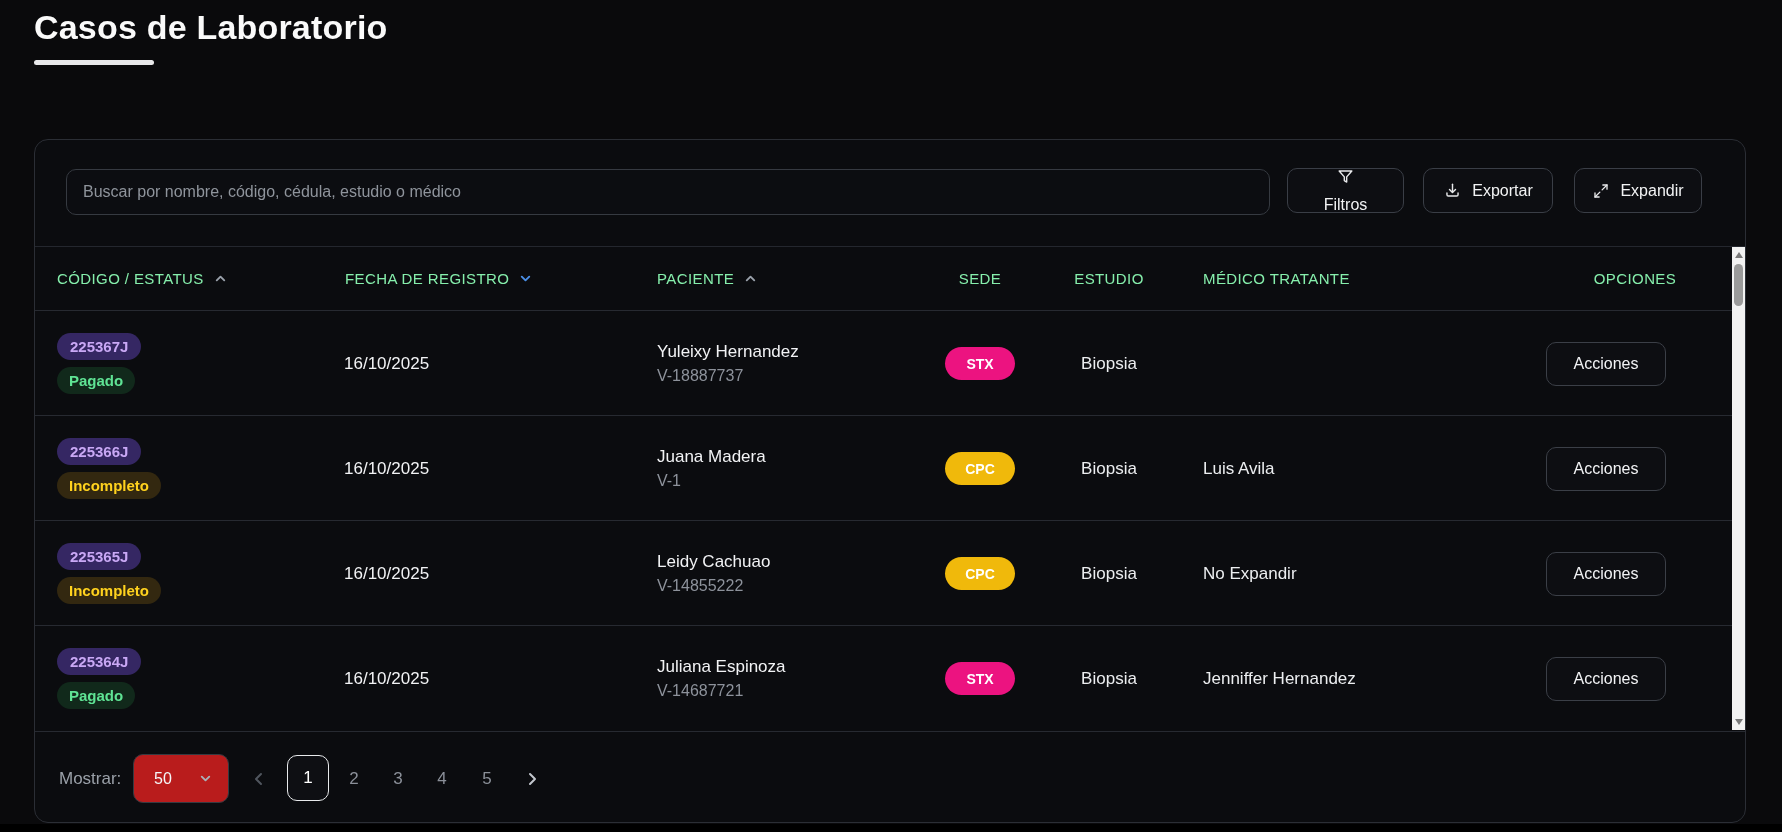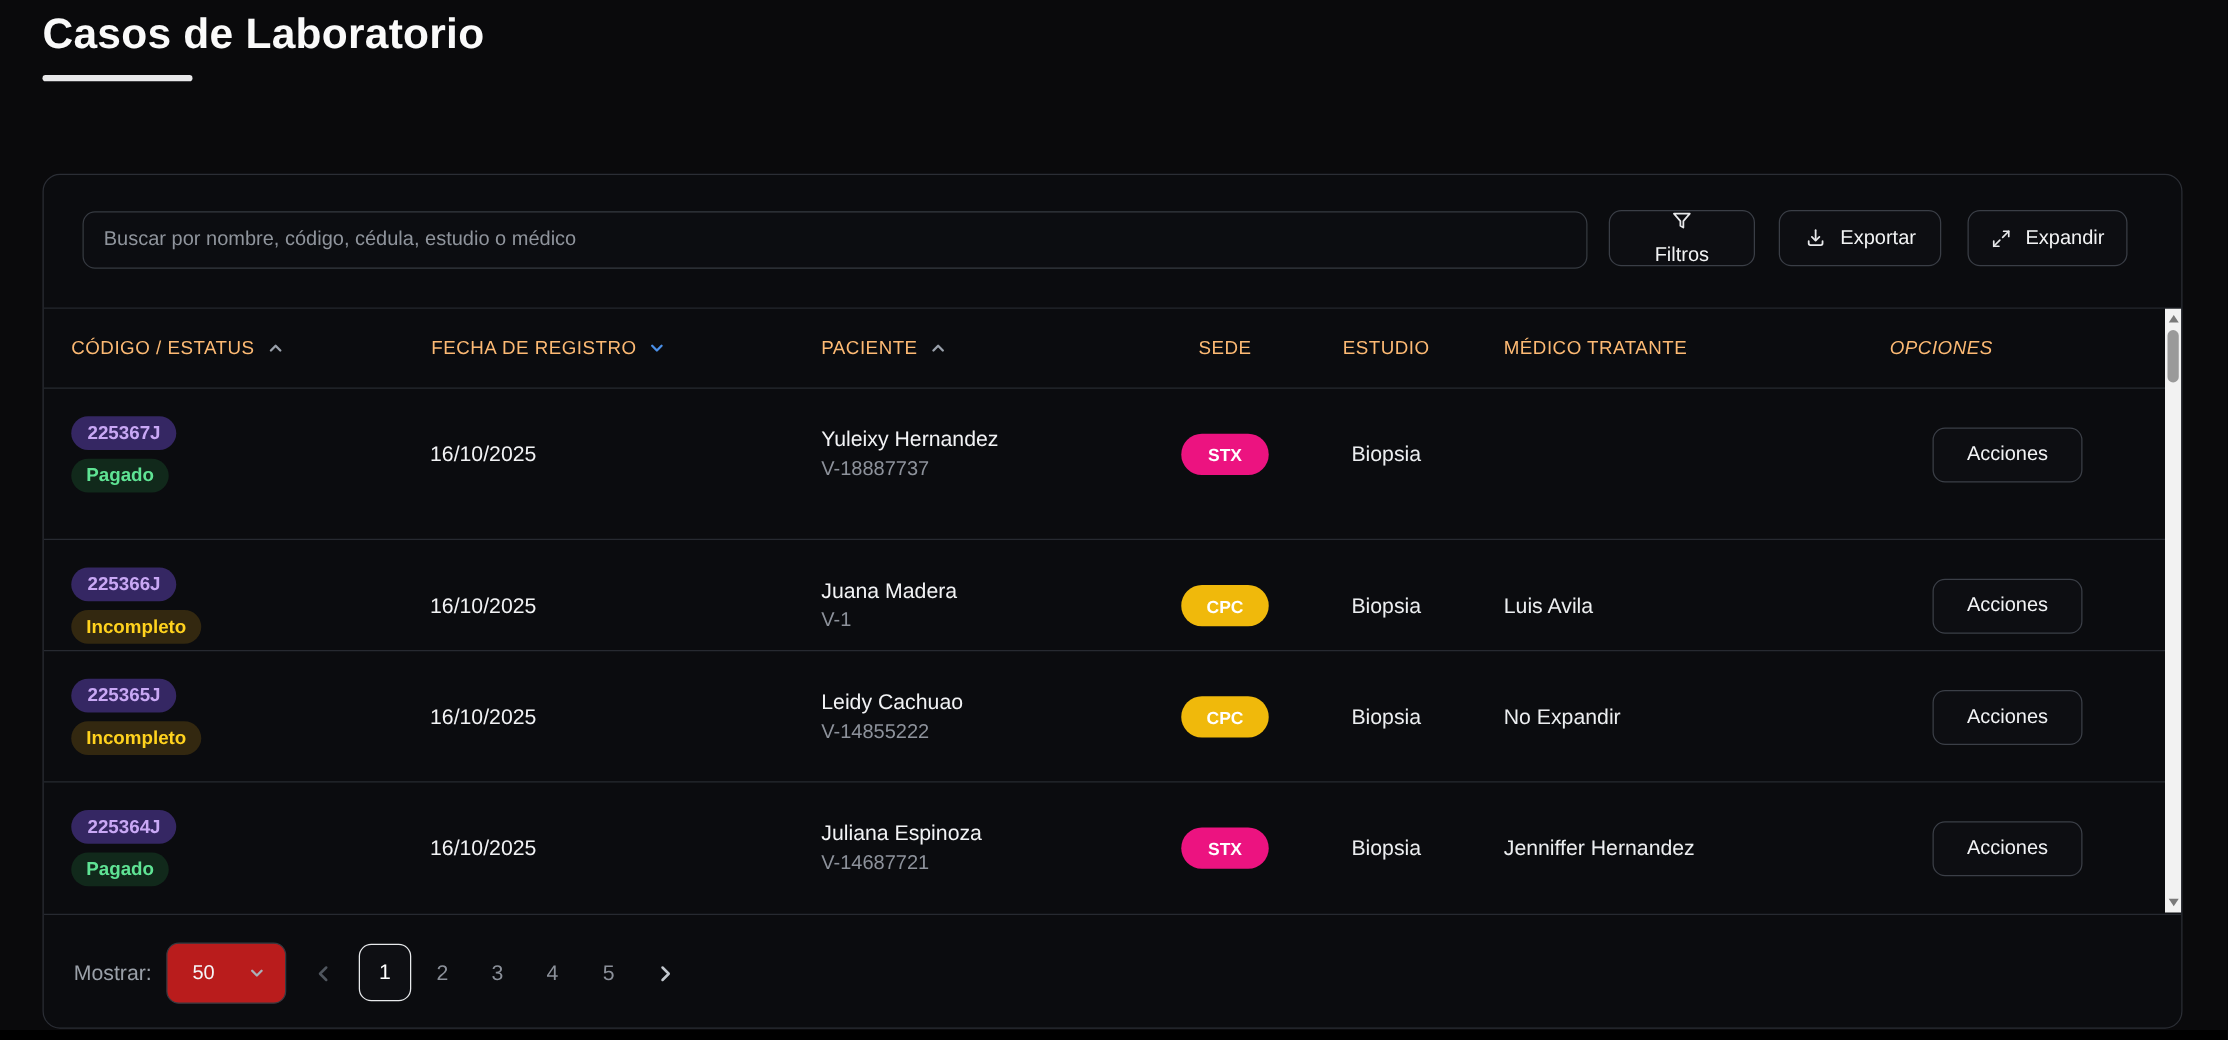--- a/index.html
+++ b/index.html
@@ -37,29 +37,29 @@
   }
   .btn-filters  { left:1252px; width:117px;flex-direction:column; }
   .btn-export   { left:1388px; width:130px; }
   .btn-expand   { left:1539px; width:128px; }
   .tbtn svg { stroke:#e8e9eb; fill:none; stroke-width:1.8; stroke-linecap:round; stroke-linejoin:round; }
   
   .table-topline { position:absolute; left:0; top:106px; width:1712px; height:1px; background:#24272e; }
   .thead { position:absolute; left:0; top:107px; width:1712px; height:63px; }
   .th {
     position:absolute; top:0; height:63px; display:flex; align-items:center; gap:9px;
-    color:#fdba74; font-size:15px; letter-spacing:0.4px; white-space:nowrap;
+    color:#86efac; font-size:15px; letter-spacing:0.4px; white-space:nowrap;
   }
   .th-code    { left:22px;  cursor:pointer; }
   .th-date    { left:310px; cursor:pointer; }
   .th-patient { left:622px; cursor:pointer; }
   .th-sede    { left:885px;  width:120px; justify-content:center; }
   .th-study   { left:1014px; width:120px; justify-content:center; }
   .th-doctor  { left:1168px; }
-  .th-options { left:1458px; width:120px; justify-content:center;font-style:italic; }
+  .th-options { left:1540px; width:120px; justify-content:center; }
   .sort-ic { display:inline-flex; }
   .sort-ic svg { fill:none; stroke-width:2; stroke-linecap:round; stroke-linejoin:round; }
   .sort-gray svg { stroke:#9aa1ab; }
   .sort-blue svg { stroke:#4a8fe7; }
   
   .row { position:absolute; left:0; width:1712px; height:105px; border-top:1px solid #272a31; }
   .cell { position:absolute; top:0; height:105px; display:flex; align-items:center; }
   .cell-code   { left:22px;  flex-direction:column; justify-content:center; align-items:flex-start; gap:7px; }
   .cell-date   { left:309px; width:160px; color:#f2f3f5; font-size:17px; }
   .cell-patient{ left:622px; width:260px; flex-direction:column; justify-content:center; align-items:flex-start; gap:5px;text-align:center; }
@@ -217,21 +217,21 @@
       </div>
       <div class="cell cell-sede">
         <span class="sede-pill sede-stx">STX</span>
       </div>
       <div class="cell cell-study">Biopsia</div>
       <div class="cell cell-actions">
         <button class="actions-btn">Acciones</button>
       </div>
     </div>
 
-    <div class="row" style="top:275px;margin-top:16px;">
+    <div class="row" style="top:275px;">
       <div class="cell cell-code">
         <span class="badge-code">225366J</span>
         <span class="badge-status st-incomplete">Incompleto</span>
       </div>
       <div class="cell cell-date">16/10/2025</div>
       <div class="cell cell-patient">
         <span class="patient-name">Juana Madera</span>
         <span class="patient-doc">V-1</span>
       </div>
       <div class="cell cell-sede">

